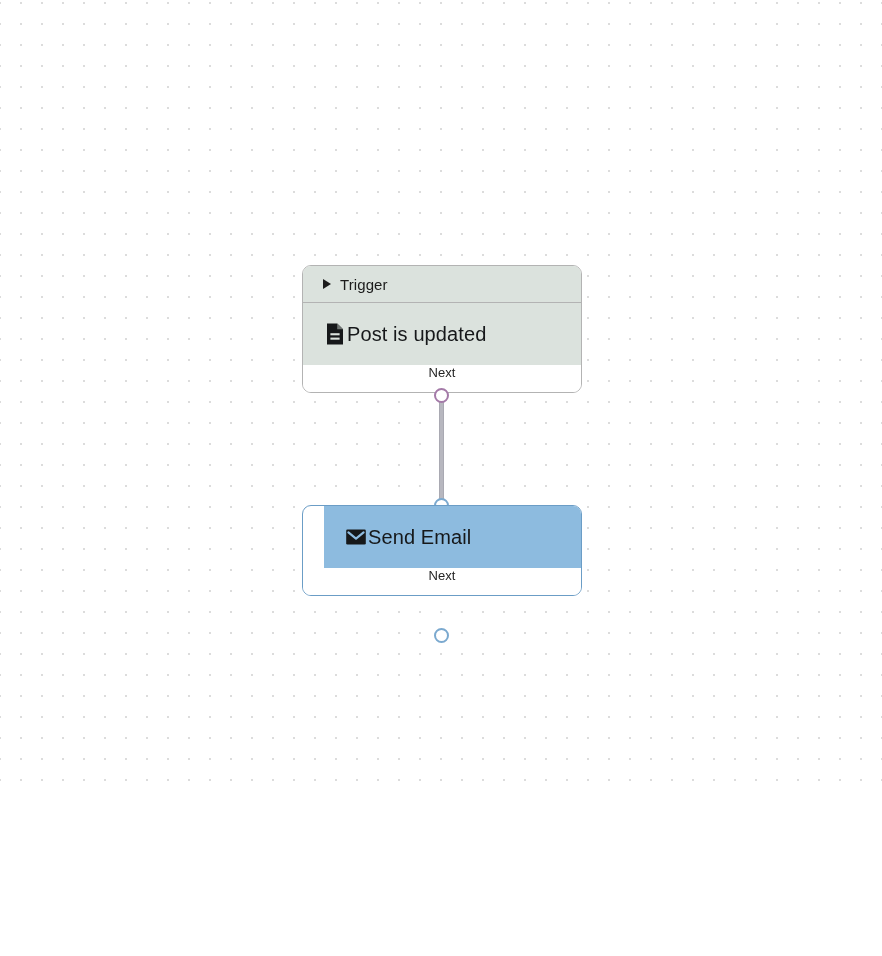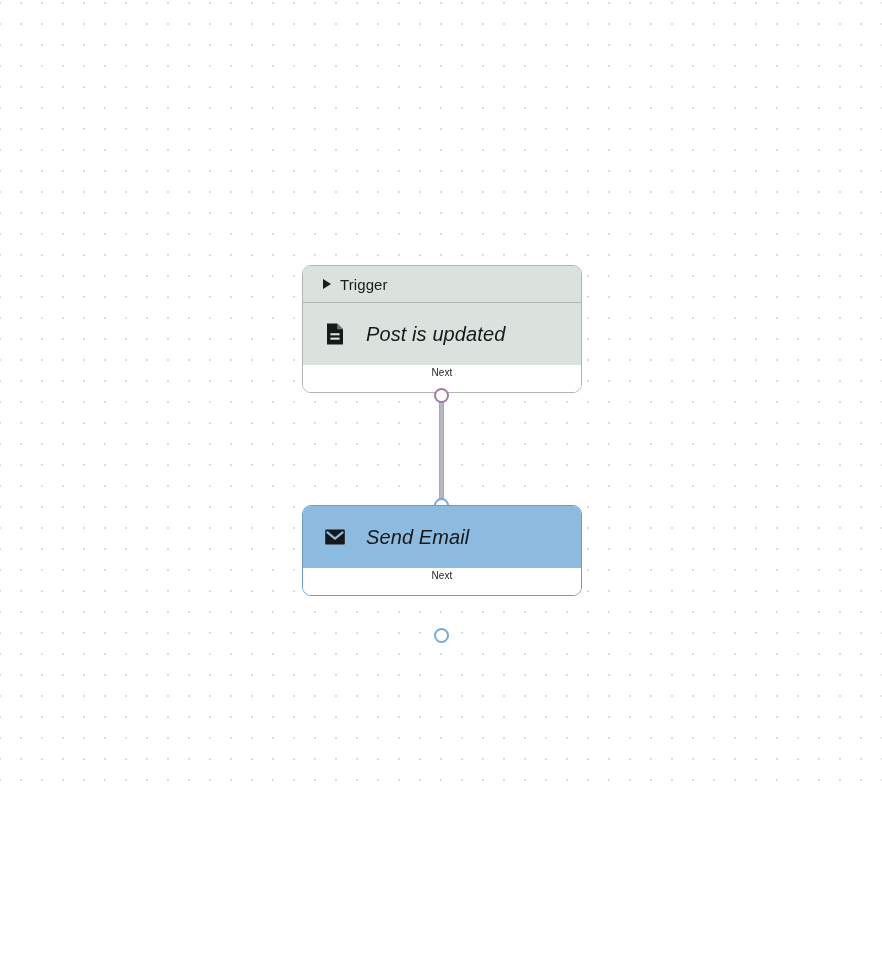--- a/index.html
+++ b/index.html
@@ -53,25 +53,23 @@
     height: 0;
     border-left: 8px solid #1c1c1c;
     border-top: 5.5px solid transparent;
     border-bottom: 5.5px solid transparent;
     flex: 0 0 auto;
   }
 
   .node-body {
     display: flex;
     align-items: center;
-    gap: 19px;
     height: 62px;
     padding: 0 0 0 20px;
     box-sizing: border-box;
-    font-style: italic;
   }
 
   .node-body-label {
     font-size: 20px;
     color: #16181a;
     letter-spacing: 0.1px;
   }
 
   .node-icon {
     flex: 0 0 auto;
@@ -83,21 +81,21 @@
   .node-footer {
     height: 27px;
     background: #ffffff;
     display: flex;
     align-items: flex-start;
     justify-content: center;
     box-sizing: border-box;
   }
 
   .node-footer-label {
-    font-size: 10px;
+    font-size: 13px;
     color: #242424;
     line-height: 15px;
     letter-spacing: 0.1px;
   }
 
   
   #trigger-node {
     left: 302px;
     top: 265px;
     border: 1px solid #b3b3b3;
@@ -117,20 +115,21 @@
     top: 505px;
     border: 1px solid #6b9dc6;
     background: #ffffff;
   }
   #action-node .node-header {
     background: #8dbbdf;
     border-bottom: 1px solid #4b81ad;
   }
   #action-node .node-body {
     background: #8dbbdf;
+    margin-left: 21px;
   }
 
   
   #connector-line {
     position: absolute;
     left: 439px;
     top: 395px;
     width: 5px;
     height: 111px;
     background: #b7b7bf;

